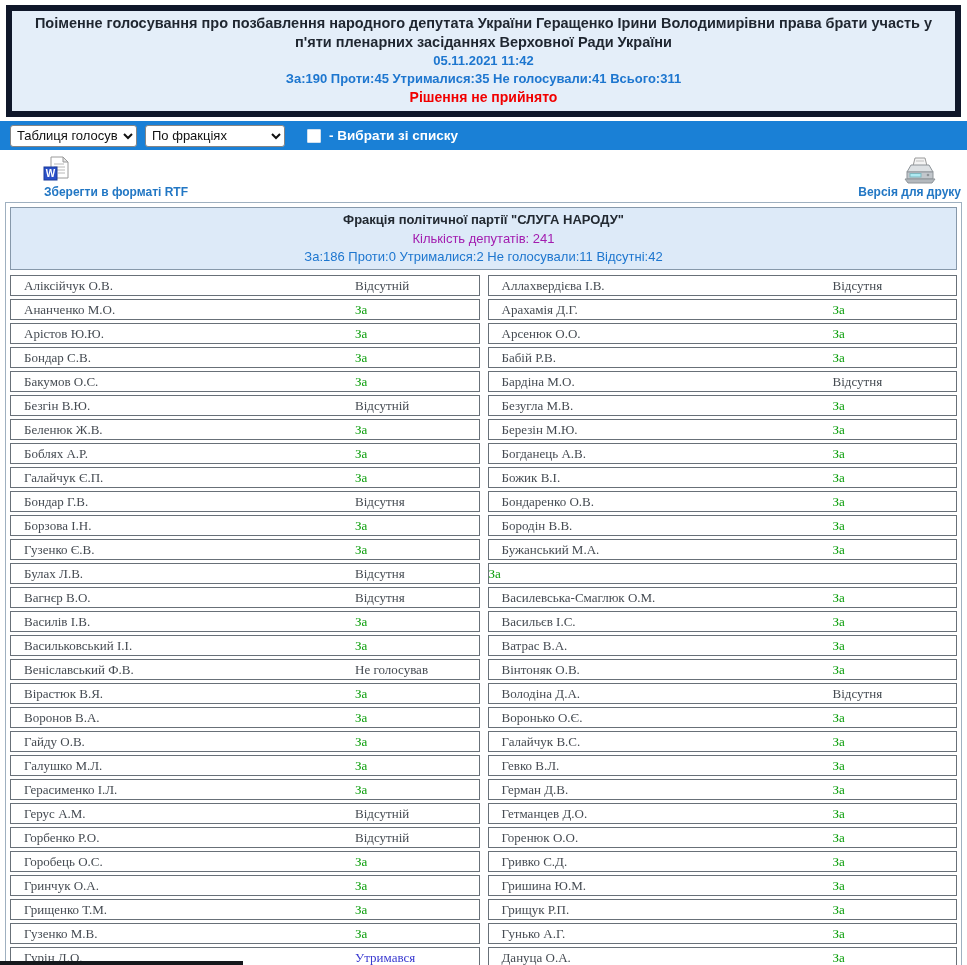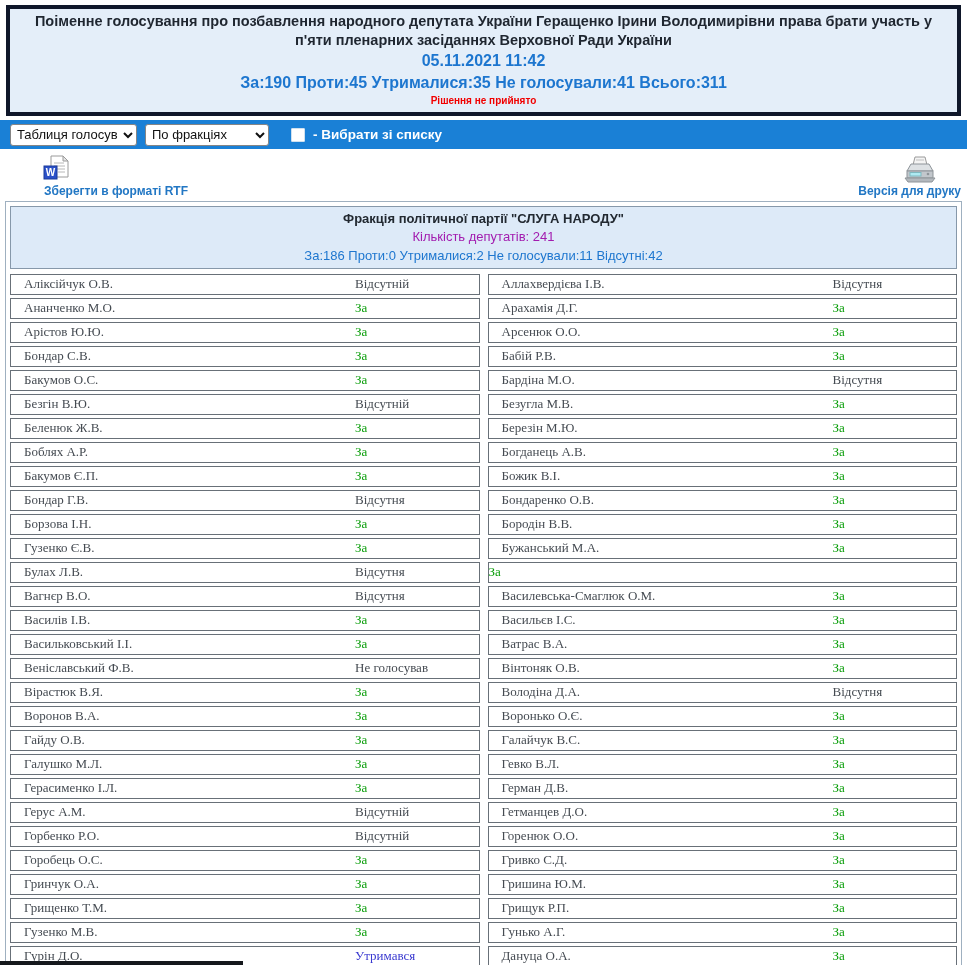--- a/index.html
+++ b/index.html
@@ -2,37 +2,37 @@
 <html lang="uk"><head>
 <meta charset="utf-8">
 <style>
   html,body{margin:0;padding:0;}
   .page{
     width:967px;height:965px;overflow:hidden;position:relative;background:#fff;
     font-family:"Liberation Sans","DejaVu Sans",sans-serif;
   }
   
   .banner{
-    margin:5px 6px 0 6px;border:4px solid #0f172a;background:#e4eef9;
+    margin:5px 6px 0 6px;border:6px solid #0f172a;background:#e4eef9;
     text-align:center;padding:3px 10px 4px 10px;
   }
   .banner-title{font-weight:bold;font-size:14.5px;color:#1f2630;line-height:1.32;}
-  .banner-date,.banner-totals{color:#1d76cf;font-weight:bold;font-size:16px;line-height:1.38;}
-  .banner-decision{color:#f10000;font-weight:bold;font-size:10px;line-height:1.38;}
+  .banner-date,.banner-totals{color:#1d76cf;font-weight:bold;font-size:13px;line-height:1.38;}
+  .banner-decision{color:#f10000;font-weight:bold;font-size:14px;line-height:1.38;}
   
   .toolbar{
     margin-top:4px;background:#1a80d6;height:29px;display:flex;align-items:center;
     padding-left:10px;gap:8px;
   }
   .toolbar select{
     height:22px;font-family:"Liberation Sans",sans-serif;font-size:13px;color:#111;
     background:#fff;border:1px solid #858585;border-radius:3px;padding:0 2px;
   }
   #view-select{width:127px;}
-  #grouping-select{width:124px;}
+  #grouping-select{width:140px;}
   .toolbar input[type=checkbox]{
     appearance:none;-webkit-appearance:none;width:14px;height:14px;background:#fff;
     border:1px solid #cfe0ef;margin:0 0 0 14px;border-radius:1px;
   }
   .cb-label{color:#fff;font-weight:bold;font-size:13.5px;}
   
   .actions{display:flex;justify-content:space-between;align-items:flex-end;height:47px;padding:2px 4px 0 5px;}
   .action{display:flex;flex-direction:column;cursor:pointer;text-decoration:none;}
   .action .label{color:#2277c4;font-weight:bold;font-size:12px;line-height:14px;margin-left:39px;}
   .save-rtf .icon-wrap{margin-left:36px;height:30px;}
@@ -148,21 +148,21 @@
           </div>
           <div class="dep-row">
             <span class="dep-name">Беленюк Ж.В.</span>
             <span class="dep-vote vote-za">За</span>
           </div>
           <div class="dep-row">
             <span class="dep-name">Боблях А.Р.</span>
             <span class="dep-vote vote-za">За</span>
           </div>
           <div class="dep-row">
-            <span class="dep-name">Бакумов Є.П.</span>
+            <span class="dep-name">Галайчук Є.П.</span>
             <span class="dep-vote vote-za">За</span>
           </div>
           <div class="dep-row">
             <span class="dep-name">Бондар Г.В.</span>
             <span class="dep-vote vote-absent">Відсутня</span>
           </div>
           <div class="dep-row">
             <span class="dep-name">Борзова І.Н.</span>
             <span class="dep-vote vote-za">За</span>
           </div>

